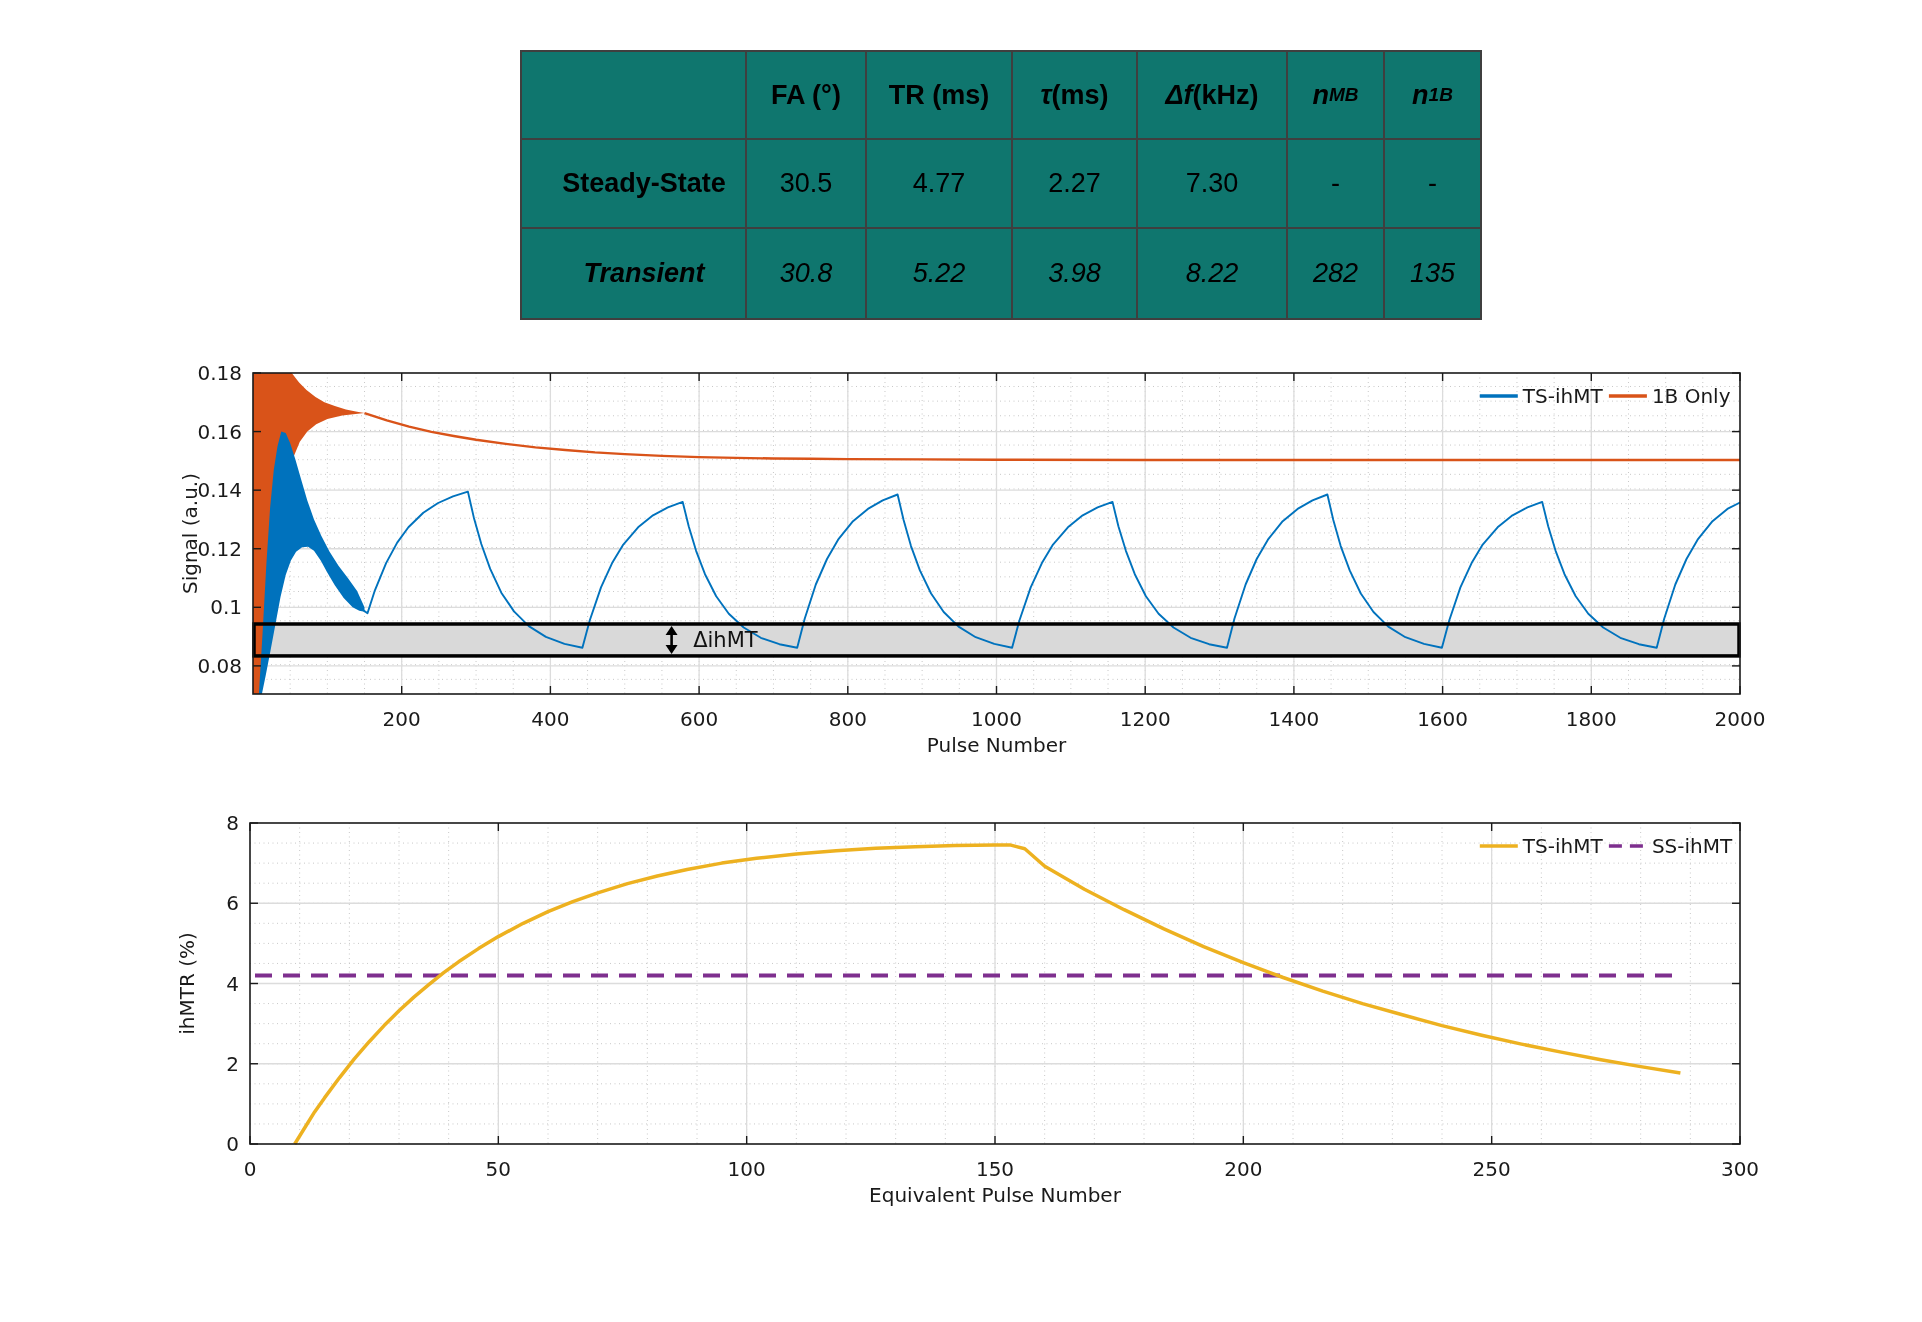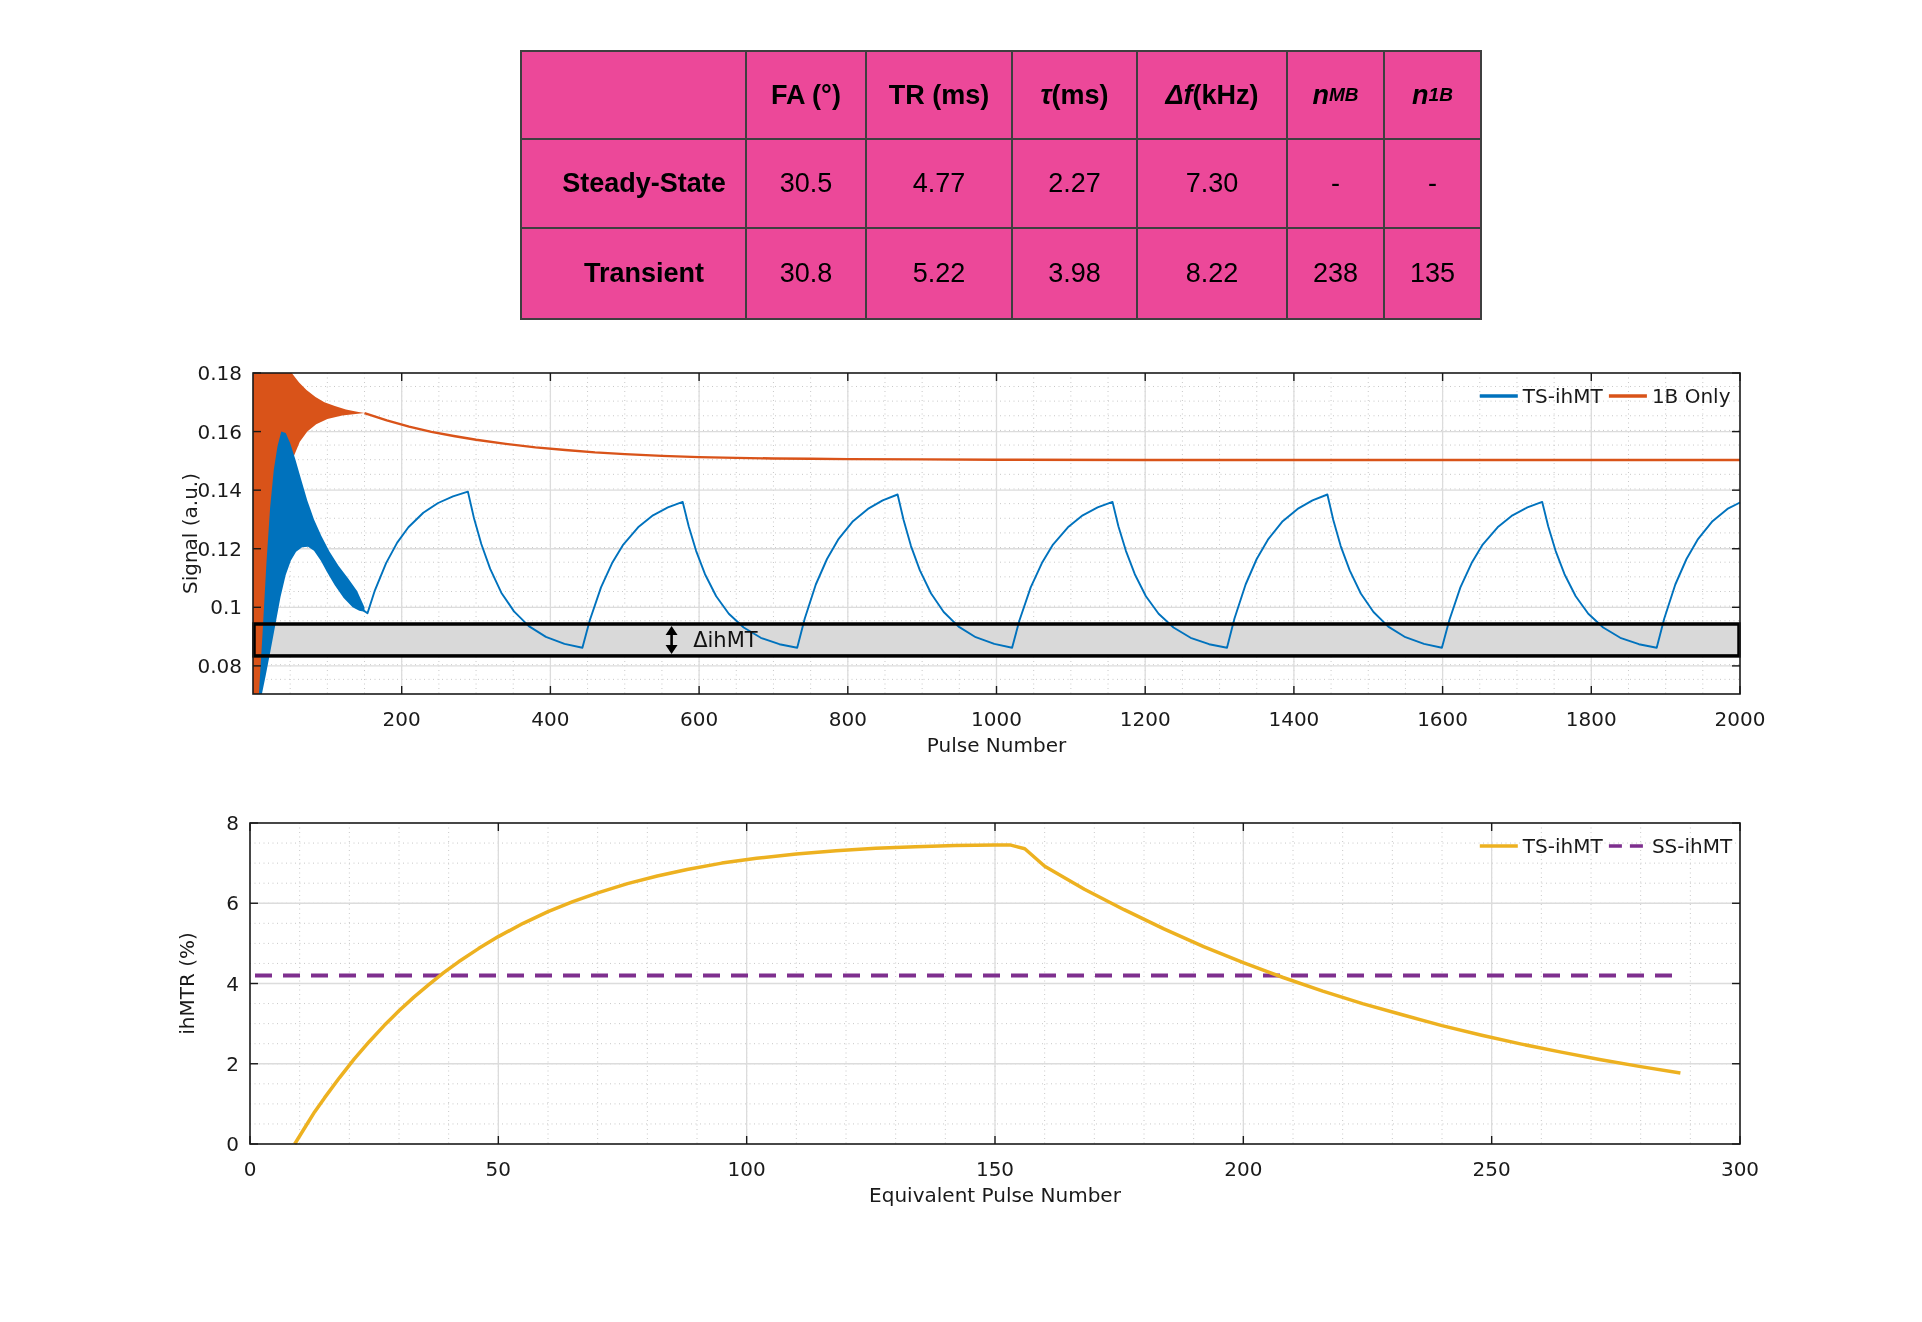--- a/index.html
+++ b/index.html
@@ -3,26 +3,26 @@
 <meta charset="utf-8">
 <style>
   html,body{margin:0;padding:0;background:#ffffff;}
   #canvas{position:relative;width:1922px;height:1322px;background:#ffffff;overflow:hidden;
           font-family:"DejaVu Sans", sans-serif;}
   
   #ptable{position:absolute;left:520px;top:50px;width:962px;height:270px;
           display:grid;border:2px solid #3f3f3f;box-sizing:border-box;
           grid-template-columns:225px 120px 146px 125px 150px 97px 95px;
           grid-template-rows:88px 89px 89px;
-          font-family:"Liberation Sans", sans-serif;background:#ec4899;}
+          font-family:"Liberation Sans", sans-serif;background:#0f766e;}
   #ptable .cell{display:flex;align-items:center;justify-content:center;
           border-right:2px solid #3f3f3f;border-bottom:2px solid #3f3f3f;
           font-size:27px;color:#000;box-sizing:border-box;}
   #ptable .cell.last-col{border-right:none;}
-  #ptable .cell.last-row{border-bottom:none;}
+  #ptable .cell.last-row{border-bottom:none;font-style:italic;}
   #ptable .hdr{font-weight:bold;}
   #ptable .rowlab{font-weight:bold;padding-left:21px;}
   #ptable .it{font-style:italic;font-weight:bold;}
   #ptable sub{font-size:19px;font-style:italic;font-weight:bold;line-height:0;}
   svg{position:absolute;left:0;top:0;}
   svg text{font-family:"DejaVu Sans", sans-serif;}
 </style>
 </head>
 <body>
 
@@ -56,21 +56,21 @@
       <div class="cell">4.77</div>
       <div class="cell">2.27</div>
       <div class="cell">7.30</div>
       <div class="cell">-</div>
       <div class="cell last-col">-</div>
       <div class="cell rowlab last-row">Transient</div>
       <div class="cell last-row">30.8</div>
       <div class="cell last-row">5.22</div>
       <div class="cell last-row">3.98</div>
       <div class="cell last-row">8.22</div>
-      <div class="cell last-row">238</div>
+      <div class="cell last-row">282</div>
       <div class="cell last-col last-row">135</div>
     </div>
   <svg id="plot-signal" width="1922" height="1322">
       <rect x="253" y="373" width="1487" height="321" fill="#ffffff"></rect>
       <g>
         <line x1="290.175" y1="373" x2="290.175" y2="694" stroke="#C8C8C8" stroke-width="1" stroke-dasharray="1 3.5"></line>
         <line x1="327.35" y1="373" x2="327.35" y2="694" stroke="#C8C8C8" stroke-width="1" stroke-dasharray="1 3.5"></line>
         <line x1="364.525" y1="373" x2="364.525" y2="694" stroke="#C8C8C8" stroke-width="1" stroke-dasharray="1 3.5"></line>
         <line x1="401.7" y1="373" x2="401.7" y2="694" stroke="#C8C8C8" stroke-width="1" stroke-dasharray="1 3.5"></line>
         <line x1="438.875" y1="373" x2="438.875" y2="694" stroke="#C8C8C8" stroke-width="1" stroke-dasharray="1 3.5"></line>

